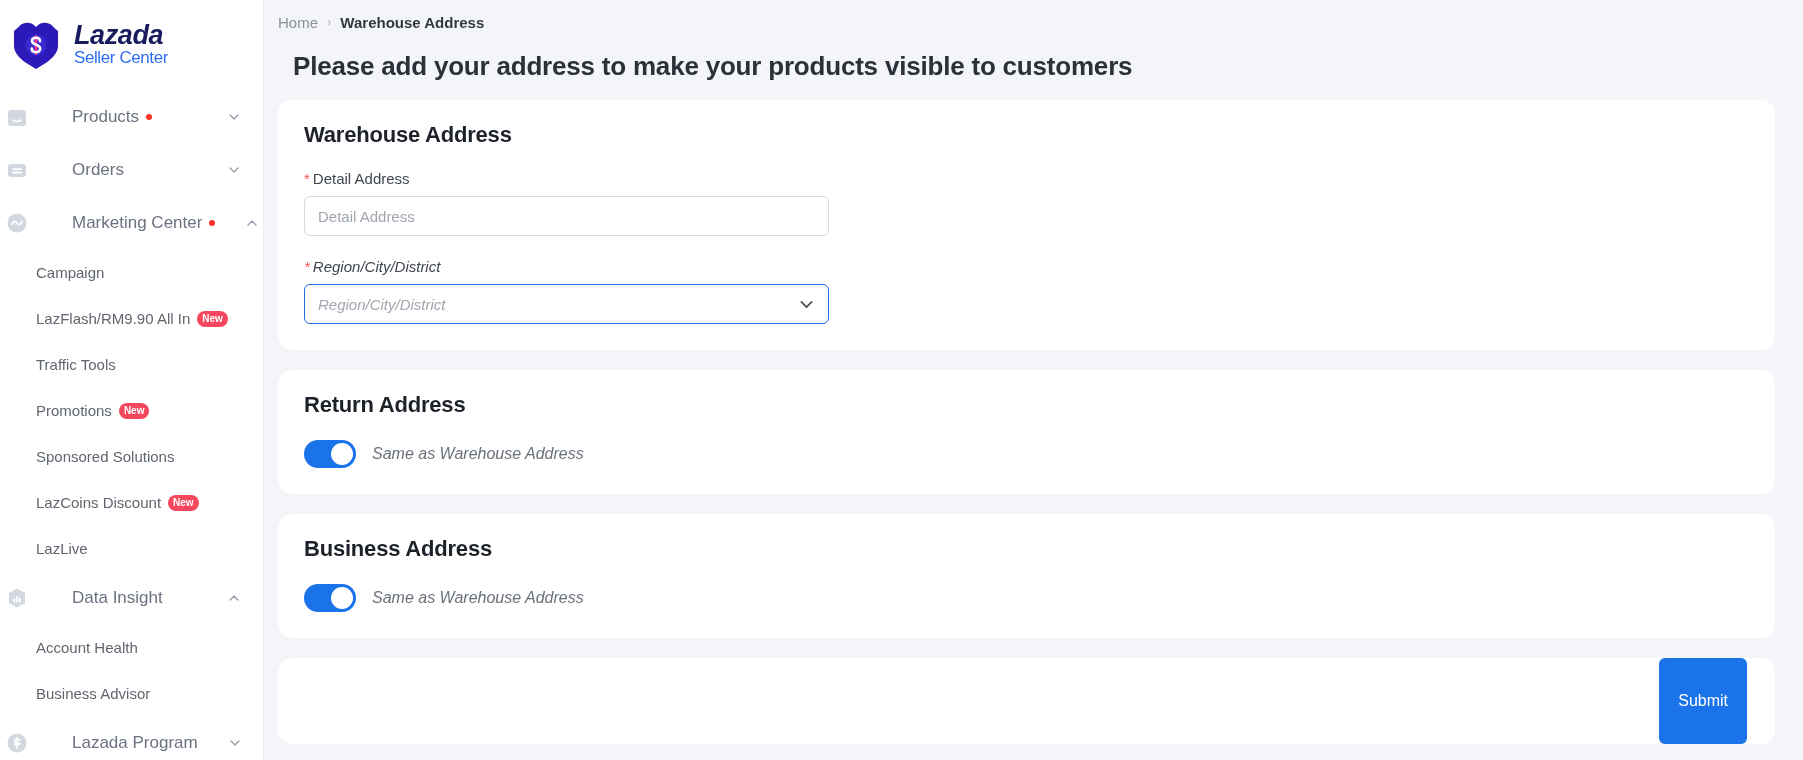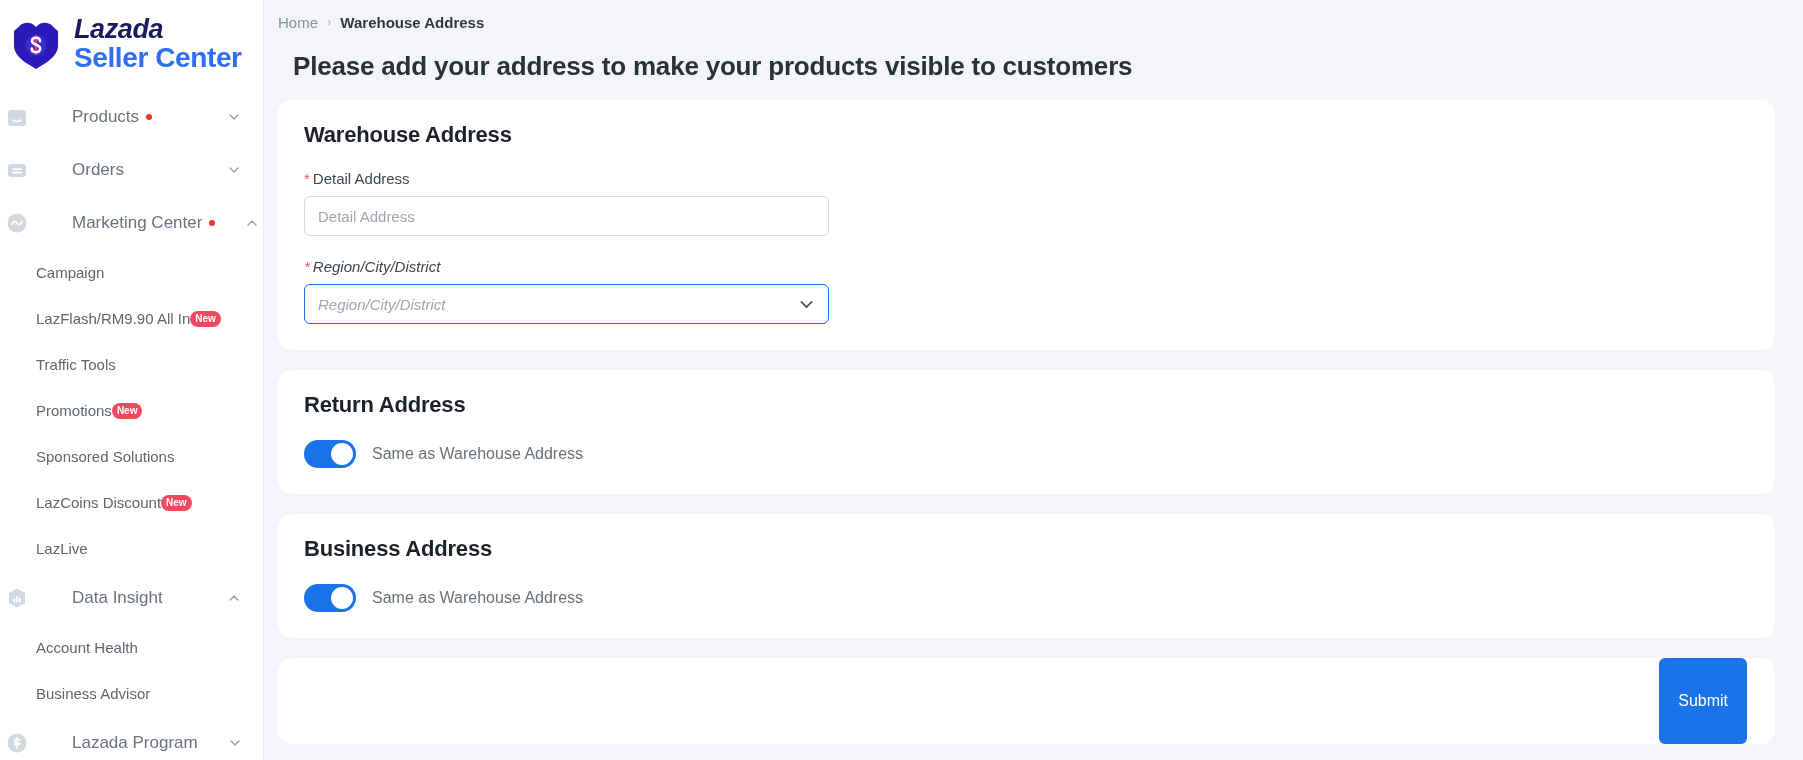--- a/index.html
+++ b/index.html
@@ -32,22 +32,22 @@
   .logo-mark { width: 52px; height: 52px; flex: none; }
   .logo-text { line-height: 1.06; }
   .logo-line1 {
     font-size: 27px;
     font-weight: bold;
     color: #1a1a5e;
     letter-spacing: -0.4px;
     font-style: italic;
   }
   .logo-line2 {
-    font-size: 28px;
-    font-weight: bold;
+    font-size: 17px;
+    font-weight: normal;
     color: #2e6ef2;
     letter-spacing: -0.4px;
   }
 
   .nav { padding-top: 4px; }
   .nav-group {
     display: flex;
     align-items: center;
     height: 53px;
     padding: 0 22px 0 4px;
@@ -93,20 +93,21 @@
   }
   .badge-new {
     display: inline-block;
     background: #f5485e;
     color: #fff;
     font-size: 10px;
     font-weight: bold;
     line-height: 1;
     padding: 3px 5px 3px 5px;
     border-radius: 8px;
+    margin-left: 7px;
     vertical-align: 2px;
     white-space: nowrap;
   }
 
   
   .main {
     flex: 1;
     height: 760px;
     background: #f4f5f9;
     overflow: hidden;
@@ -170,20 +171,21 @@
     white-space: nowrap;
     overflow: hidden;
   }
   .sel-chev { width: 17px; height: 17px; color: #4a5058; flex: none; }
 
   .toggle-row {
     display: flex;
     align-items: center;
     gap: 16px;
     margin-top: 2px;
+    font-style: italic;
   }
   .switch {
     width: 52px; height: 28px;
     border-radius: 14px;
     background: #1a73e8;
     position: relative;
     flex: none;
     cursor: pointer;
   }
   .switch .knob {

